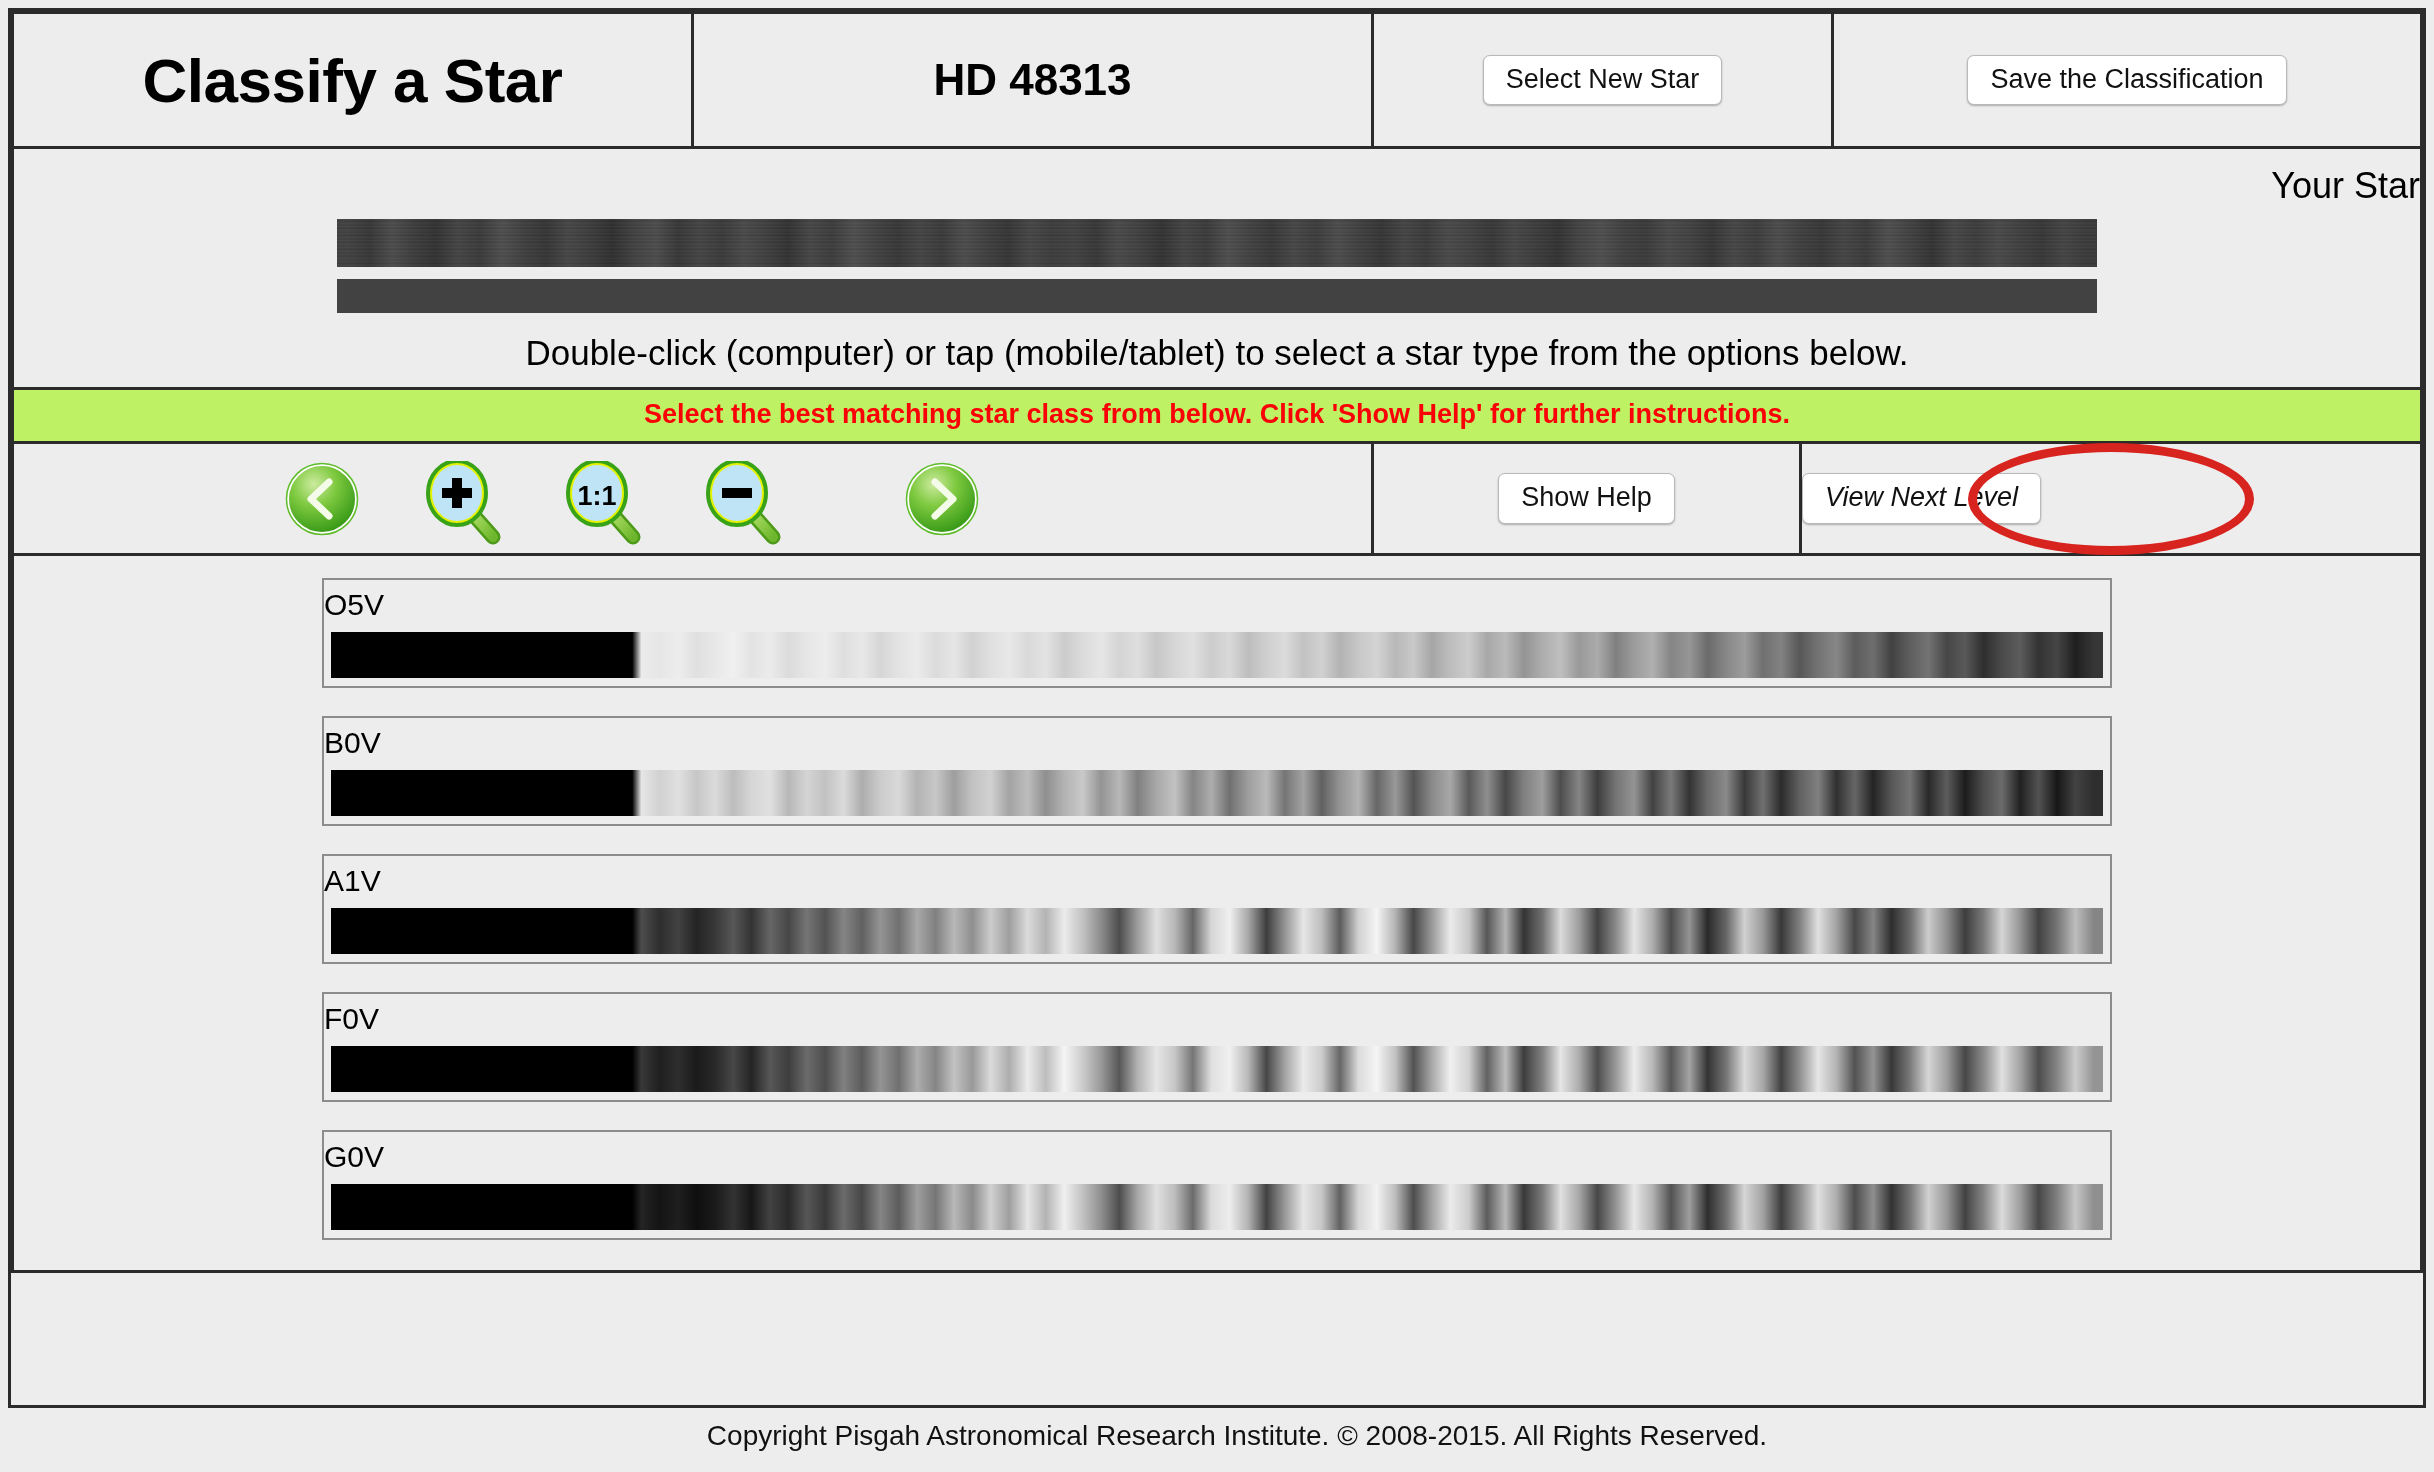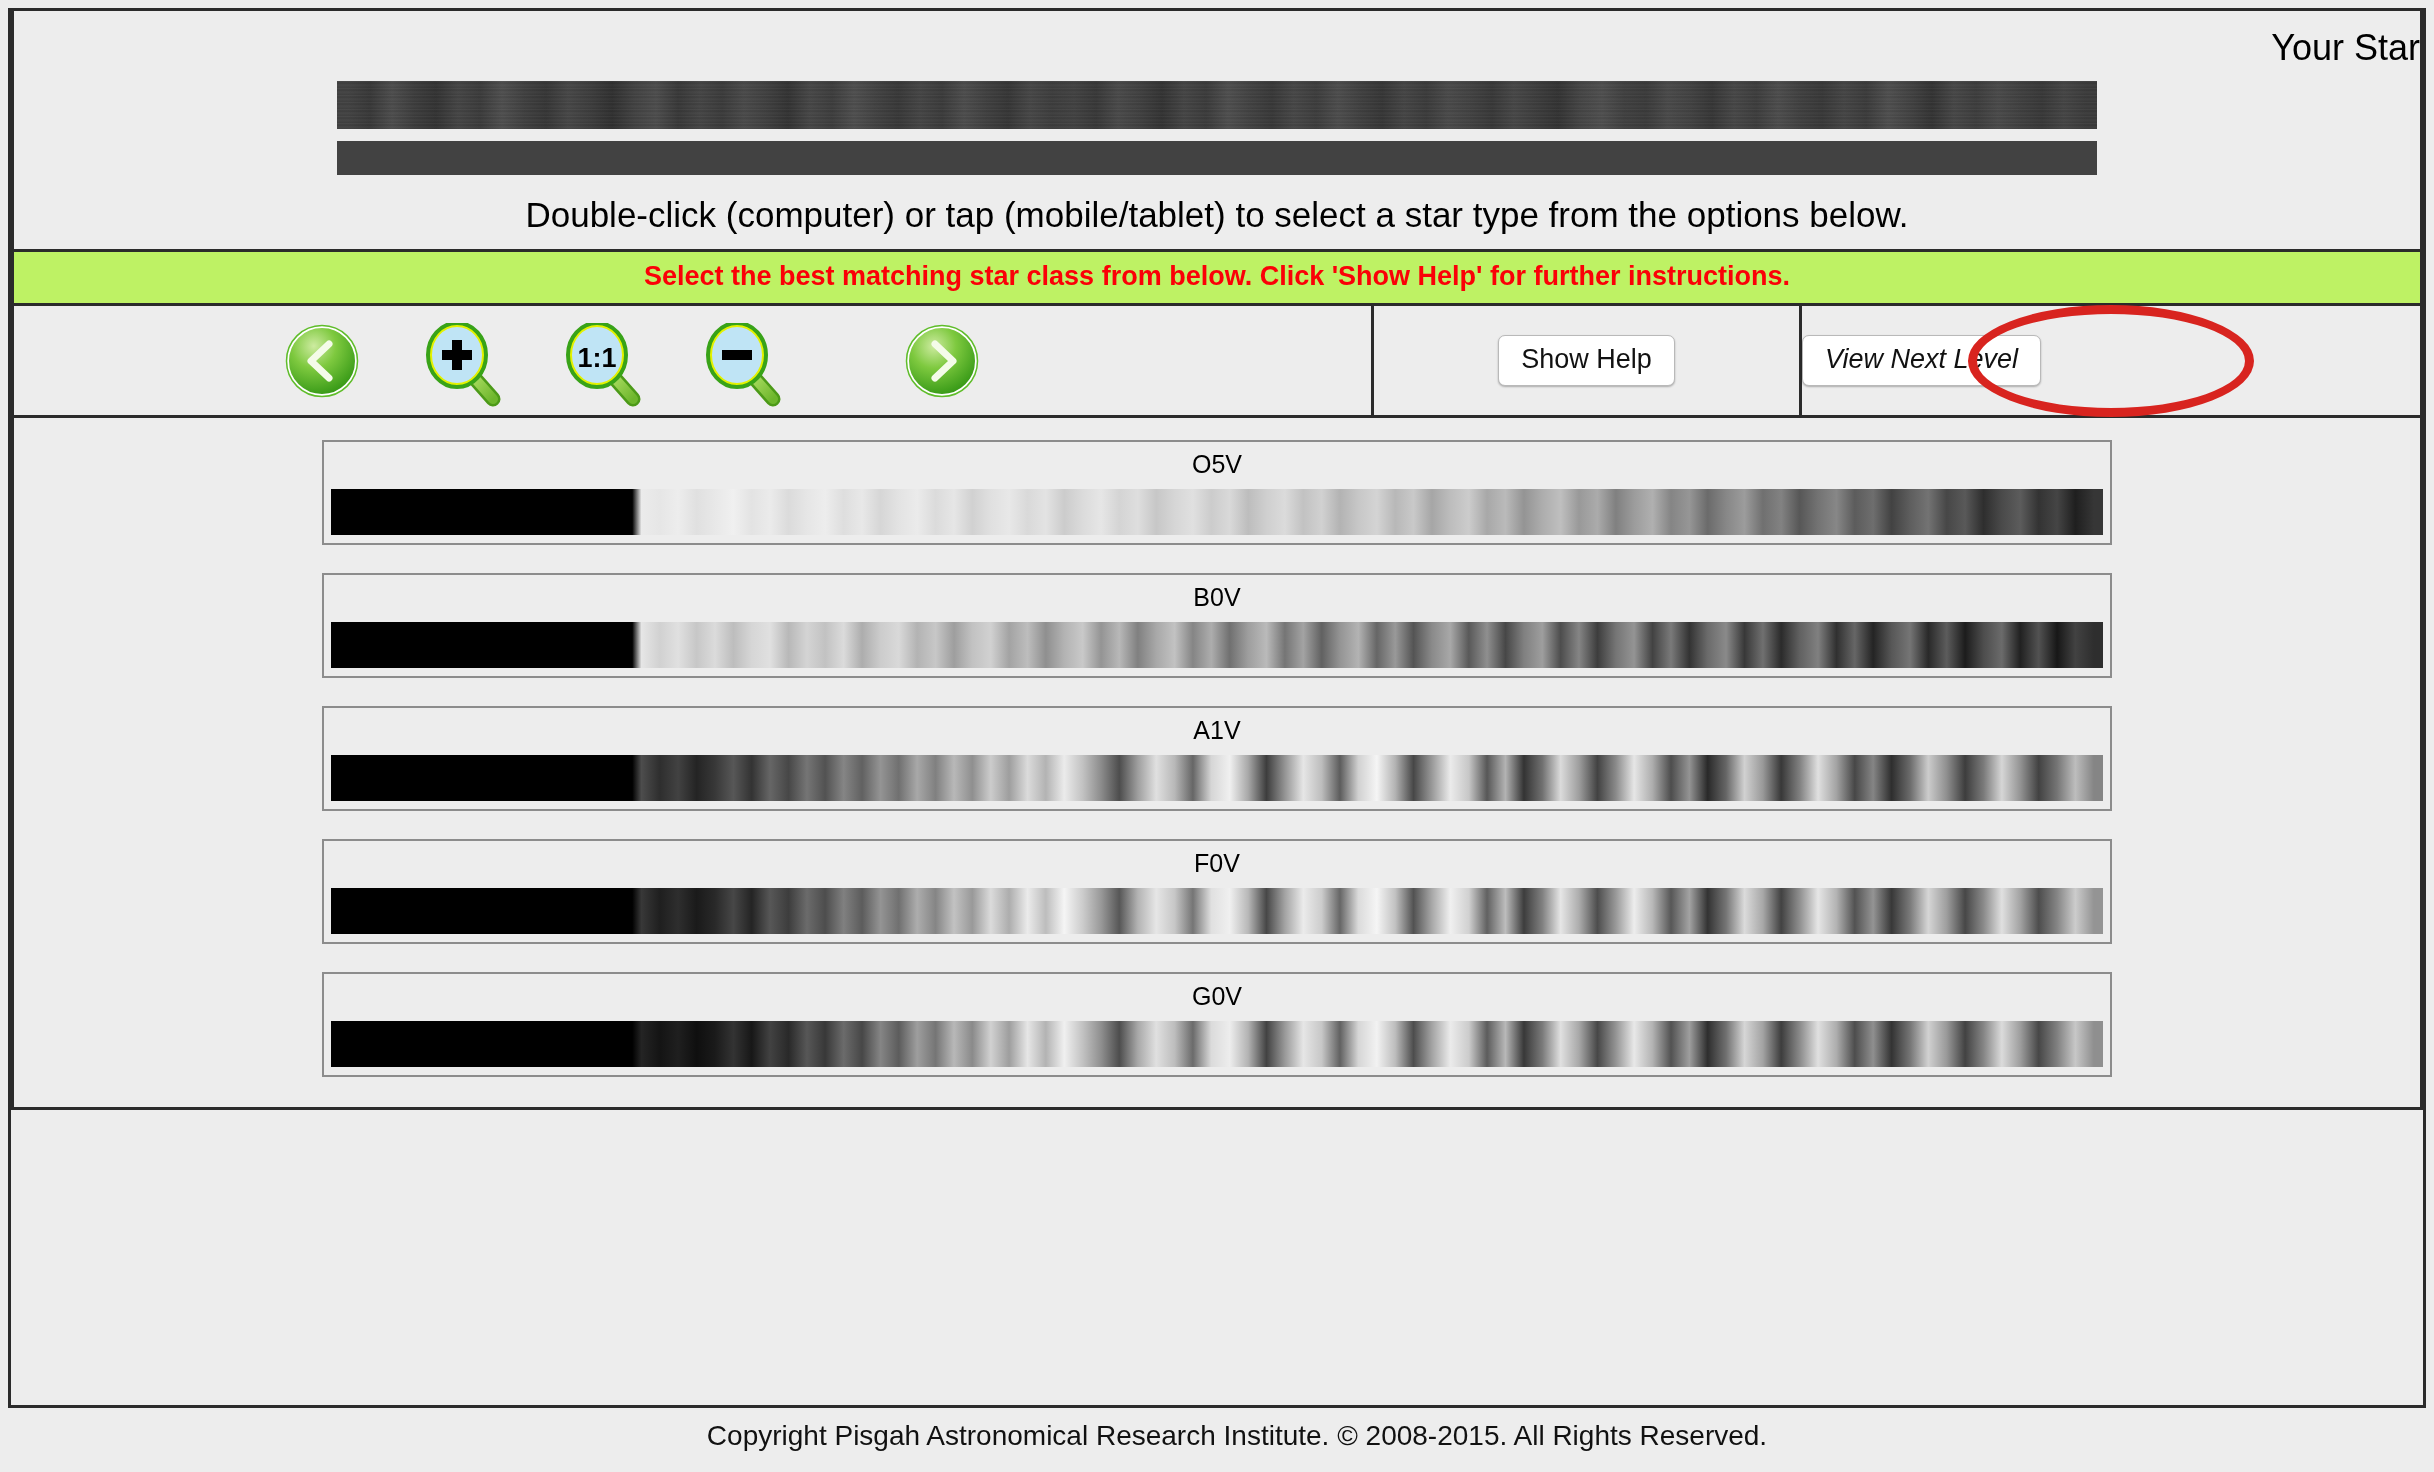--- a/index.html
+++ b/index.html
@@ -208,22 +208,21 @@
   .class-item {
     width: 1790px;
     margin: 0 auto 28px auto;
     box-sizing: border-box;
     border: 2px solid #8c8c8c;
     background: #ededed;
     padding: 0;
   }
   .class-item:last-child { margin-bottom: 4px; }
   .class-label {
-    text-align: center;
-    font-size: 25px;
+    font-size: 30px;
     color: #000;
     padding: 8px 0 10px 0;
   }
   .class-spec {
     width: 1772px;
     height: 46px;
     margin: 0 auto 8px auto;
     position: relative;
     overflow: hidden;
     background: #000;
@@ -240,20 +239,34 @@
     color: #111;
     padding-left: 20px;
   }
 </style>
 </head>
 <body>
 
 <div class="app">
   <div class="outer-pad frame">
 
+    <div class="header-row">
+      <div class="header-cell cell-title">
+        <div class="app-title">Classify a Star</div>
+      </div>
+      <div class="header-cell cell-star">
+        <div class="star-name">HD 48313</div>
+      </div>
+      <div class="header-cell cell-btn1">
+        <div class="btn">Select New Star</div>
+      </div>
+      <div class="header-cell cell-btn2">
+        <div class="btn">Save the Classification</div>
+      </div>
+    </div>
 
     <div class="yourstar-panel">
       <div class="yourstar-label">Your Star</div>
       <div class="spec-wrap">
         <div class="yourstar-img" id="yourstar-img">
           <div class="noise" id="yourstar-noise" style="background: linear-gradient(to right, rgb(66, 66, 66) 0.63%, rgb(56, 56, 56) 1.88%, rgb(77, 77, 77) 3.13%, rgb(61, 61, 61) 4.38%, rgb(51, 51, 51) 5.63%, rgb(69, 69, 69) 6.88%, rgb(59, 59, 59) 8.13%, rgb(79, 79, 79) 9.38%, rgb(64, 64, 64) 10.63%, rgb(54, 54, 54) 11.88%, rgb(71, 71, 71) 13.13%, rgb(61, 61, 61) 14.38%, rgb(48, 48, 48) 15.63%, rgb(66, 66, 66) 16.88%, rgb(77, 77, 77) 18.13%, rgb(56, 56, 56) 19.38%, rgb(69, 69, 69) 20.63%, rgb(59, 59, 59) 21.88%, rgb(74, 74, 74) 23.13%, rgb(64, 64, 64) 24.38%, rgb(51, 51, 51) 25.63%, rgb(71, 71, 71) 26.88%, rgb(61, 61, 61) 28.13%, rgb(79, 79, 79) 29.38%, rgb(66, 66, 66) 30.63%, rgb(56, 56, 56) 31.88%, rgb(69, 69, 69) 33.13%, rgb(59, 59, 59) 34.38%, rgb(77, 77, 77) 35.63%, rgb(64, 64, 64) 36.88%, rgb(54, 54, 54) 38.13%, rgb(71, 71, 71) 39.38%, rgb(61, 61, 61) 40.63%, rgb(66, 66, 66) 41.88%, rgb(56, 56, 56) 43.13%, rgb(74, 74, 74) 44.38%, rgb(64, 64, 64) 45.63%, rgb(51, 51, 51) 46.88%, rgb(69, 69, 69) 48.13%, rgb(59, 59, 59) 49.38%, rgb(79, 79, 79) 50.63%, rgb(66, 66, 66) 51.88%, rgb(56, 56, 56) 53.13%, rgb(71, 71, 71) 54.38%, rgb(61, 61, 61) 55.63%, rgb(77, 77, 77) 56.88%, rgb(64, 64, 64) 58.13%, rgb(54, 54, 54) 59.38%, rgb(69, 69, 69) 60.63%, rgb(59, 59, 59) 61.88%, rgb(74, 74, 74) 63.13%, rgb(66, 66, 66) 64.38%, rgb(56, 56, 56) 65.63%, rgb(71, 71, 71) 66.88%, rgb(61, 61, 61) 68.13%, rgb(51, 51, 51) 69.38%, rgb(69, 69, 69) 70.63%, rgb(79, 79, 79) 71.88%, rgb(64, 64, 64) 73.13%, rgb(59, 59, 59) 74.38%, rgb(74, 74, 74) 75.63%, rgb(66, 66, 66) 76.88%, rgb(54, 54, 54) 78.13%, rgb(71, 71, 71) 79.38%, rgb(61, 61, 61) 80.63%, rgb(77, 77, 77) 81.88%, rgb(64, 64, 64) 83.13%, rgb(56, 56, 56) 84.38%, rgb(69, 69, 69) 85.63%, rgb(59, 59, 59) 86.88%, rgb(79, 79, 79) 88.13%, rgb(66, 66, 66) 89.38%, rgb(51, 51, 51) 90.63%, rgb(71, 71, 71) 91.88%, rgb(61, 61, 61) 93.13%, rgb(74, 74, 74) 94.38%, rgb(64, 64, 64) 95.63%, rgb(56, 56, 56) 96.88%, rgb(69, 69, 69) 98.13%, rgb(59, 59, 59) 99.38%);">
               <div style="position: absolute; inset: 0px; opacity: 0.55; background: repeating-linear-gradient(rgba(255, 255, 255, 0.1) 0px, rgba(0, 0, 0, 0.16) 2px, rgba(255, 255, 255, 0.05) 4px, rgba(0, 0, 0, 0.1) 7px);"></div>
             </div>
         </div>
         <div class="yourstar-bar"></div>

